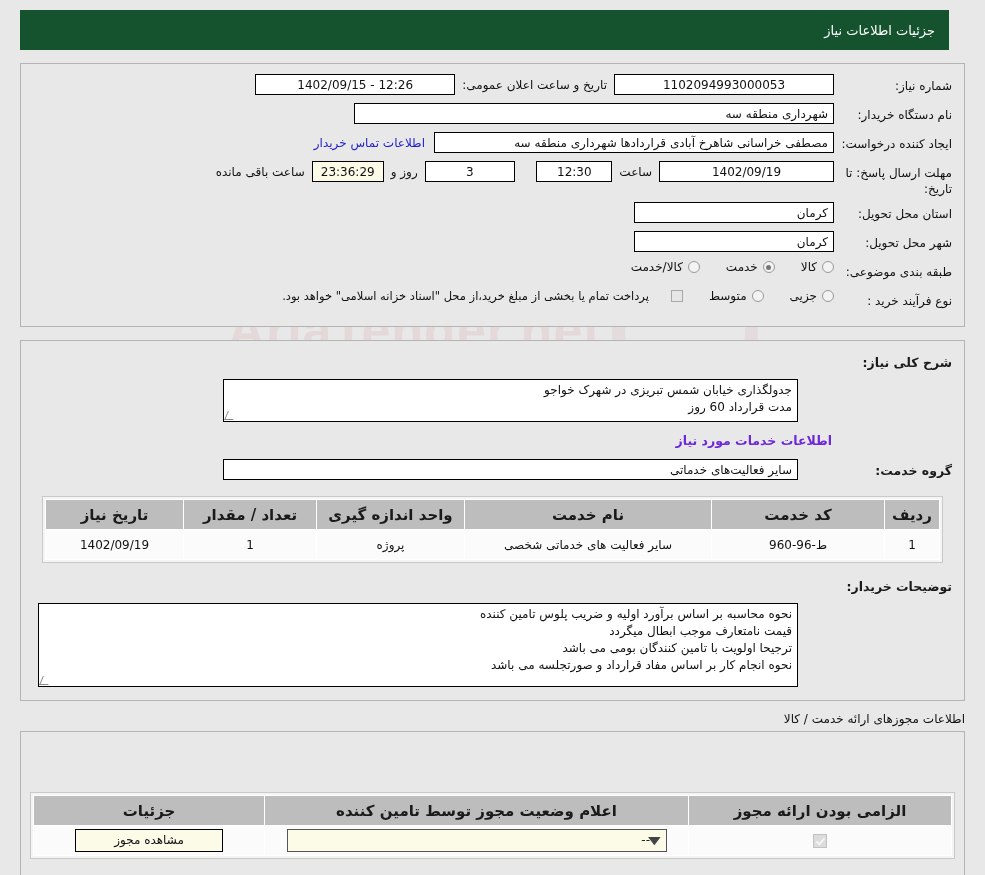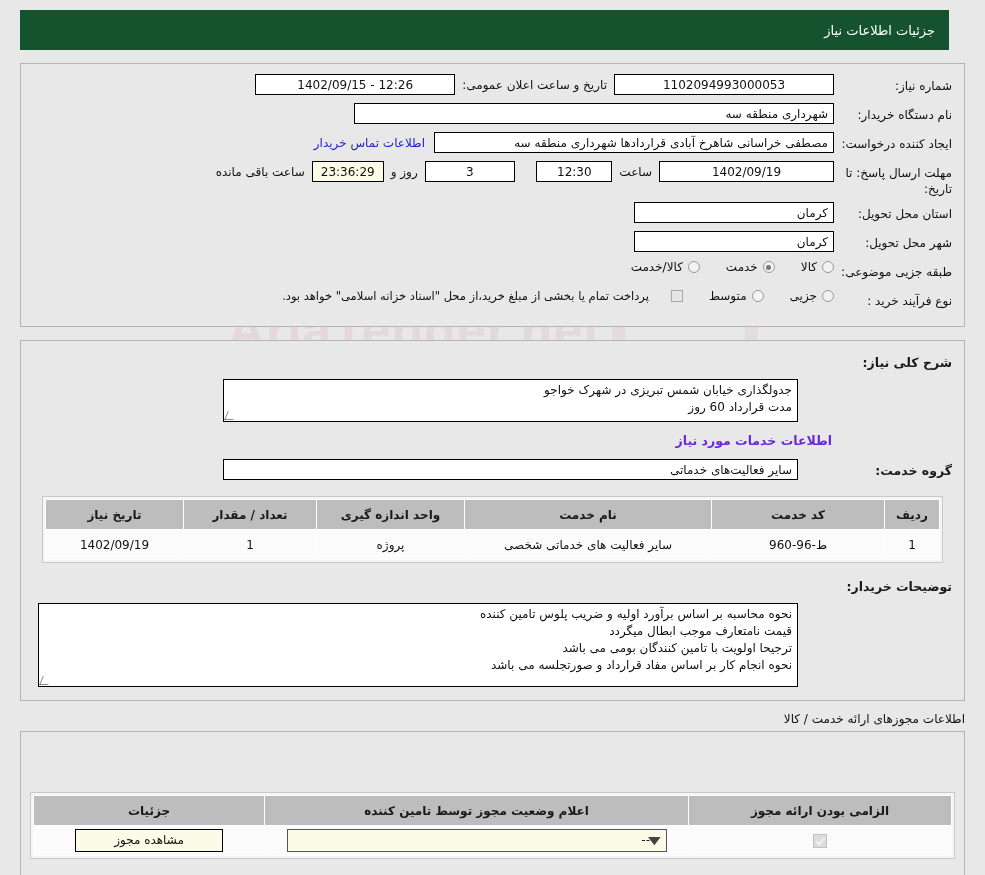--- a/index.html
+++ b/index.html
@@ -239,21 +239,21 @@
     font-size: 12px;
   }
   table.grid th {
     background: #bdbdbd;
     border: 1px solid #ffffff;
     color: #1a1a1a;
     font-weight: bold;
     height: 29px;
     padding: 0 6px;
     text-align: center;
-    font-size: 12px;
+    font-size: 15px;
   }
   table.grid td {
     background: #fbfbfb;
     border: 1px solid #ffffff;
     height: 29px;
     padding: 0 6px;
     text-align: center;
     color: #111;
   }
   .cell-ltr { direction: ltr; }
@@ -421,21 +421,21 @@
     </div>
 
     <div class="frow">
       <div class="flabel">شهر محل تحویل:</div>
       <div class="fbody">
         <div class="txt w-province">کرمان</div>
       </div>
     </div>
 
     <div class="frow">
-      <div class="flabel">طبقه جزیی موضوعی:</div>
+      <div class="flabel">طبقه بندی موضوعی:</div>
       <div class="fbody">
         <div class="radio-group">
           <div class="radio-item">
             <span class="radio"></span>
             <span class="radio-label">کالا</span>
           </div>
           <div class="radio-item">
             <span class="radio on"></span>
             <span class="radio-label">خدمت</span>
           </div>

